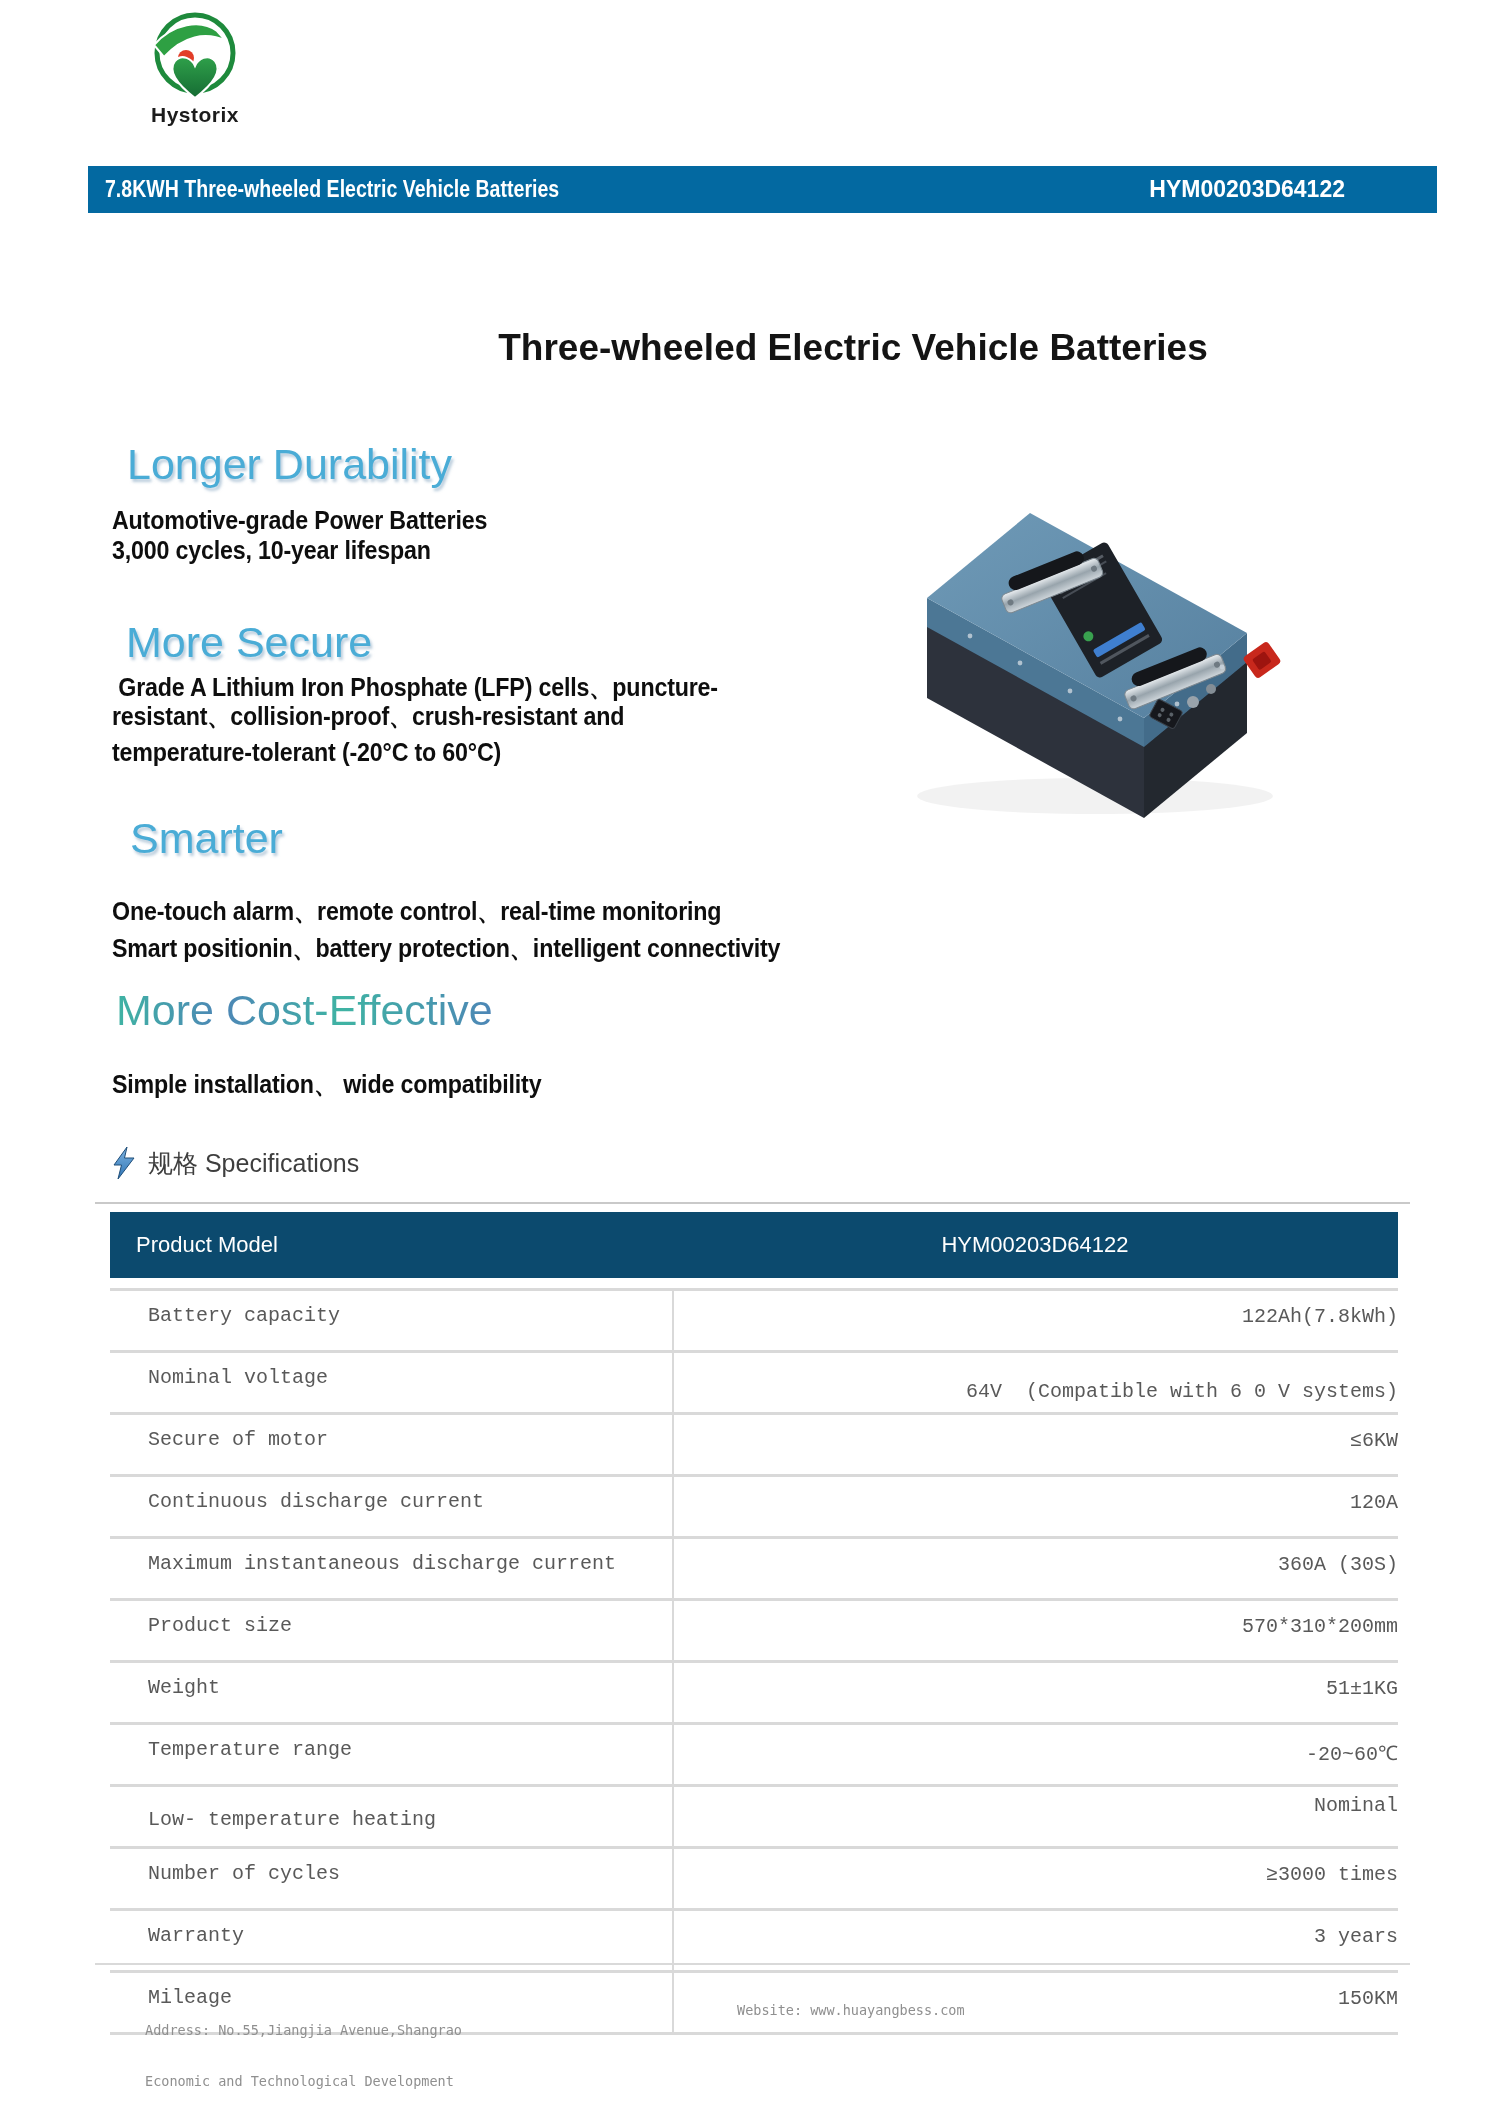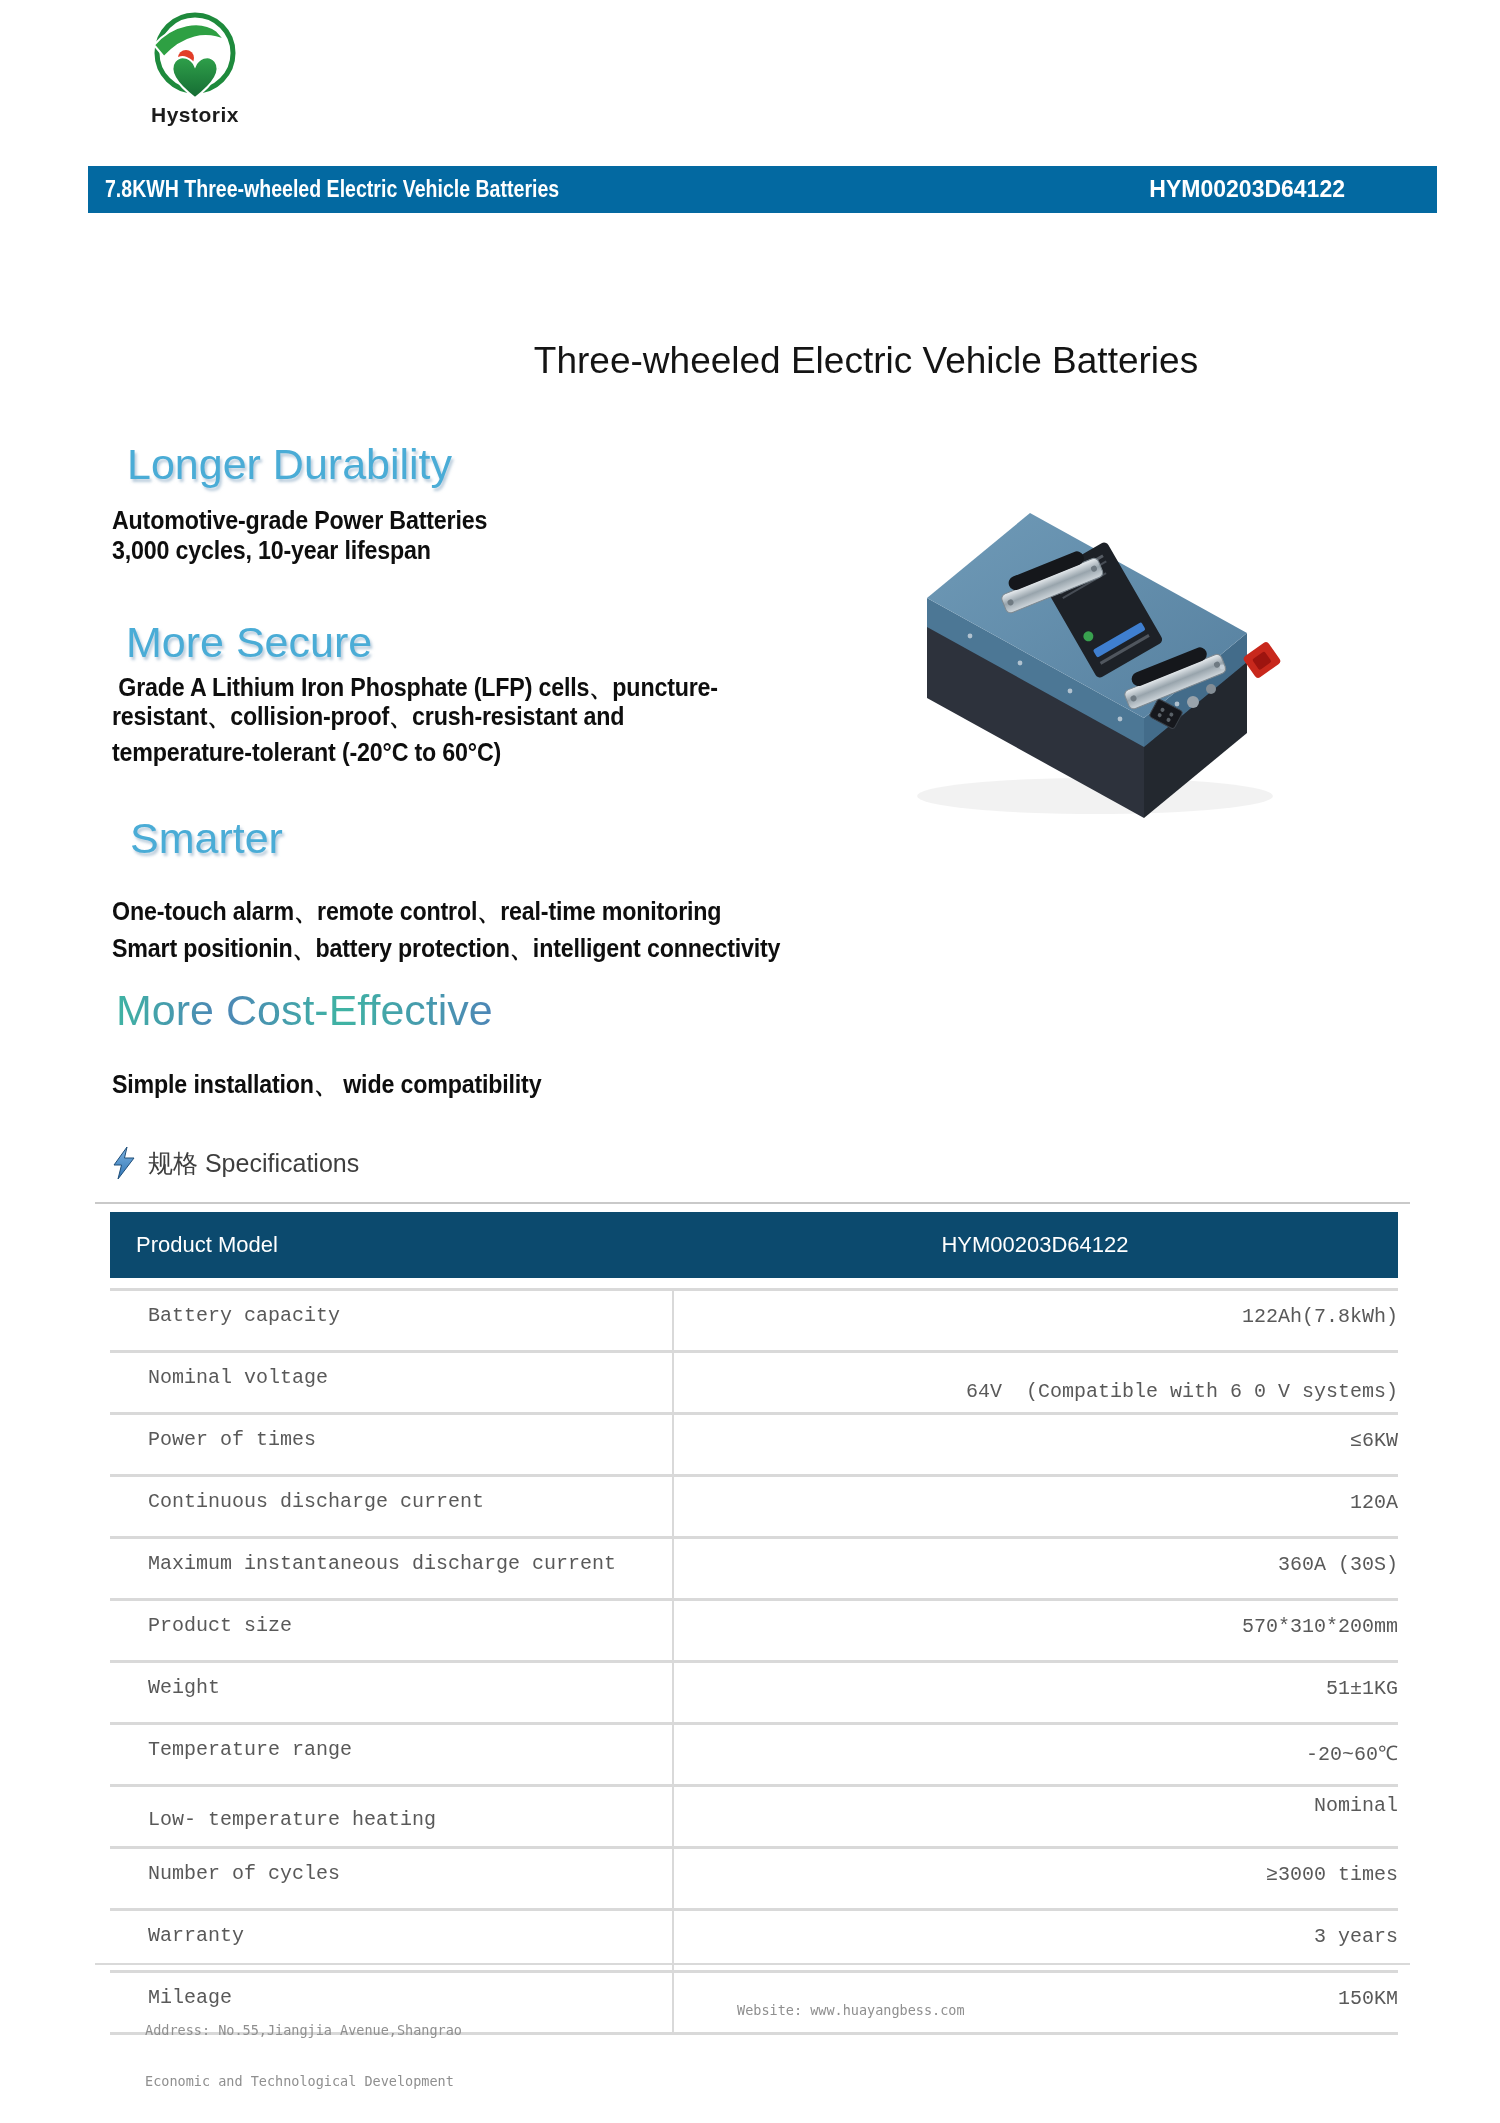--- a/index.html
+++ b/index.html
@@ -16,21 +16,21 @@
 
   
   #topbar{left:88px;top:166px;width:1349px;height:47px;background:#0369a1;
           display:flex;align-items:center;justify-content:space-between;color:#fff;}
   .topbar-title{margin-left:17px;font-size:23px;font-weight:700;white-space:pre;
                 transform:scaleX(.85);transform-origin:left center;}
   .topbar-model{margin-right:92px;font-size:23px;font-weight:700;}
 
   
   #page-title{left:250px;top:324px;width:1200px;text-align:center;font-size:37px;
-              font-weight:400;color:#141414;margin:16px;}
+              font-weight:700;color:#141414;margin:3px;}
 
   
   .feature-heading{font-size:43px;font-weight:400;color:#4AACD6;margin:0;
                    text-shadow:2px 3px 3px rgba(125,160,190,.55);letter-spacing:0;}
   .feature-lines{font-size:25px;font-weight:600;color:#0e0e0e;letter-spacing:-.2px;
                  transform:scaleX(.93);transform-origin:left top;}
   .feature-lines div{white-space:pre-wrap;}
   #h-durability{left:127px;top:440px;}
   #durability-lines{left:112px;top:505px;line-height:30px;}
   #h-secure{left:126px;top:618px;}
@@ -219,21 +219,21 @@
     <div class="vdivider"></div>
     <div class="spec-row r1">
       <div class="lbl">Battery capacity</div>
       <div class="val">122Ah(7.8kWh)</div>
     </div>
     <div class="spec-row r2">
       <div class="lbl">Nominal voltage</div>
       <div class="val">64V  (Compatible with 6 0 V systems)</div>
     </div>
     <div class="spec-row r3">
-      <div class="lbl">Power of times</div>
+      <div class="lbl">Secure of motor</div>
       <div class="val">≤6KW</div>
     </div>
     <div class="spec-row r4">
       <div class="lbl">Continuous discharge current</div>
       <div class="val">120A</div>
     </div>
     <div class="spec-row r5">
       <div class="lbl">Maximum instantaneous discharge current</div>
       <div class="val">360A (30S)</div>
     </div>

